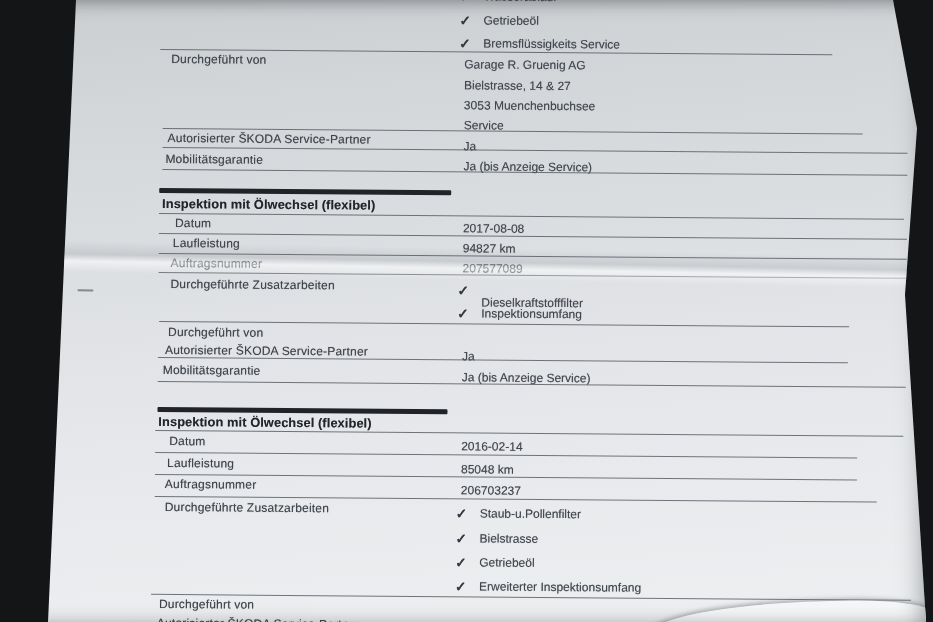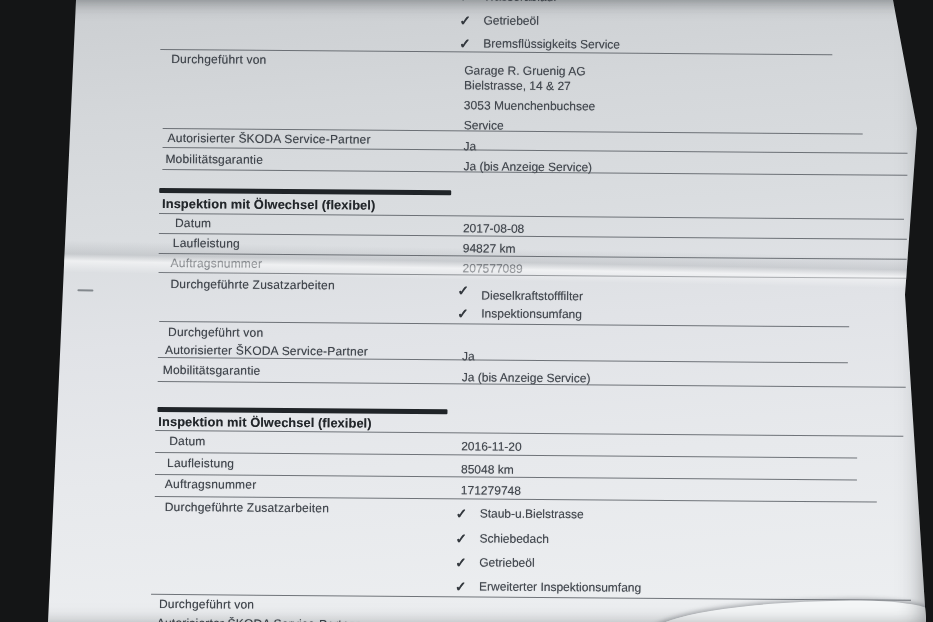--- a/index.html
+++ b/index.html
@@ -60,21 +60,21 @@
         <span class="citem" style="top:11px">Getriebeöl</span>
       </div>
       <div>
         <span class="tick" style="top:33px">✓</span>
         <span class="citem" style="top:34px">Bremsflüssigkeits Service</span>
       </div>
 
       <div class="rule" style="top:49px;left:160px;width:672px"></div>
 
       <span class="lbl" style="left:171px;top:52px">Durchgeführt von</span>
-      <span class="val" style="top:61px">Garage R. Gruenig AG</span>
+      <span class="val" style="top:55px">Garage R. Gruenig AG</span>
       <span class="val" style="top:76px">Bielstrasse, 14 &amp; 27</span>
       <span class="val" style="top:96px">3053 Muenchenbuchsee</span>
       <span class="val" style="top:116px">Service</span>
 
       <div class="rule" style="top:128px;left:163px;width:700px"></div>
       <span class="lbl" style="left:168px;top:131px">Autorisierter ŠKODA Service-Partner</span>
       <span class="val" style="top:137px">Ja</span>
       <div class="rule" style="top:147px;left:163px;width:745px"></div>
       <span class="lbl" style="left:166px;top:152px">Mobilitätsgarantie</span>
       <span class="val" style="top:157px">Ja (bis Anzeige Service)</span>
@@ -92,60 +92,60 @@
       <span class="val" style="top:239px">94827 km</span>
       <div class="rule" style="top:253px;left:160px;width:748px"></div>
 
       <span class="lbl" style="left:172px;top:256px">Auftragsnummer</span>
       <span class="val" style="top:259px">207577089</span>
       <div class="rule" style="top:272px;left:160px;width:752px"></div>
 
       <span class="lbl" style="left:172px;top:277px">Durchgeführte Zusatzarbeiten</span>
       <div>
         <span class="tick" style="top:280px">✓</span>
-        <span class="citem" style="top:286px">Dieselkraftstofffilter</span>
+        <span class="citem" style="top:293px">Dieselkraftstofffilter</span>
       </div>
       <div>
         <span class="tick" style="top:303px">✓</span>
         <span class="citem" style="top:304px">Inspektionsumfang</span>
       </div>
       <div class="rule" style="top:321px;left:161px;width:690px"></div>
 
       <span class="lbl" style="left:170px;top:325px">Durchgeführt von</span>
       <span class="lbl" style="left:167px;top:343px">Autorisierter ŠKODA Service-Partner</span>
       <span class="val" style="top:347px">Ja</span>
       <div class="rule" style="top:357px;left:160px;width:690px"></div>
       <span class="lbl" style="left:165px;top:363px">Mobilitätsgarantie</span>
       <span class="val" style="top:368px">Ja (bis Anzeige Service)</span>
       <div class="rule" style="top:381px;left:160px;width:748px"></div>
 
       <div class="bar" style="top:407px;left:160px;width:290px"></div>
       <span class="stitle" style="left:161px;top:414px">Inspektion mit Ölwechsel (flexibel)</span>
       <div class="rule" style="top:430px;left:158px;width:748px"></div>
 
       <span class="lbl" style="left:172px;top:434px">Datum</span>
-      <span class="val" style="top:437px">2016-11-20</span>
+      <span class="val" style="top:437px">2016-02-14</span>
       <div class="rule" style="top:452px;left:158px;width:702px"></div>
 
       <span class="lbl" style="left:170px;top:456px">Laufleistung</span>
       <span class="val" style="top:460px">85048 km</span>
       <div class="rule" style="top:474px;left:158px;width:702px"></div>
 
       <span class="lbl" style="left:168px;top:477px">Auftragsnummer</span>
-      <span class="val" style="top:481px">171279748</span>
+      <span class="val" style="top:481px">206703237</span>
       <div class="rule" style="top:496px;left:158px;width:722px"></div>
 
       <span class="lbl" style="left:168px;top:500px">Durchgeführte Zusatzarbeiten</span>
       <div>
         <span class="tick" style="top:503px">✓</span>
-        <span class="citem" style="top:504px">Staub-u.Bielstrasse</span>
+        <span class="citem" style="top:504px">Staub-u.Pollenfilter</span>
       </div>
       <div>
         <span class="tick" style="top:528px">✓</span>
-        <span class="citem" style="top:529px">Schiebedach</span>
+        <span class="citem" style="top:529px">Bielstrasse</span>
       </div>
       <div>
         <span class="tick" style="top:552px">✓</span>
         <span class="citem" style="top:553px">Getriebeöl</span>
       </div>
       <div>
         <span class="tick" style="top:576px">✓</span>
         <span class="citem" style="top:577px">Erweiterter Inspektionsumfang</span>
       </div>
       <div class="rule" style="top:594px;left:155px;width:760px"></div>

